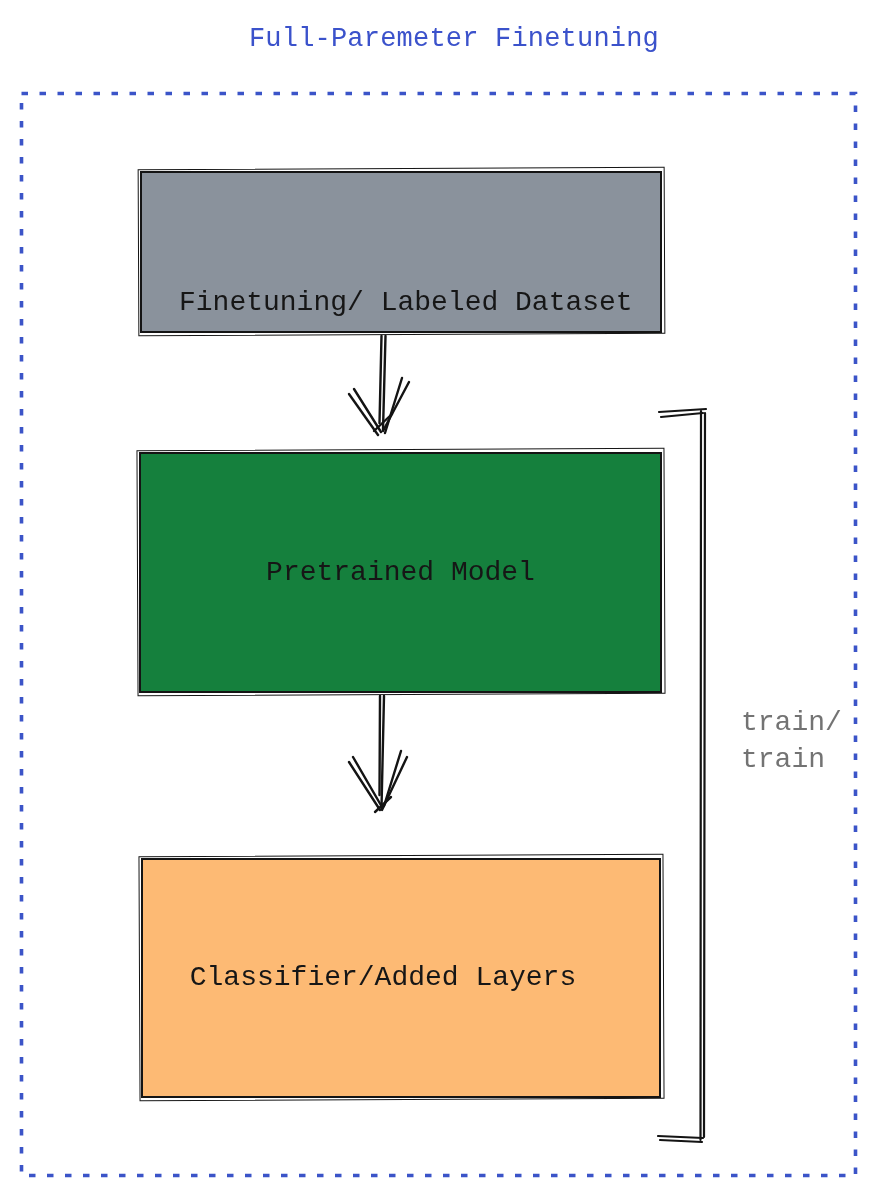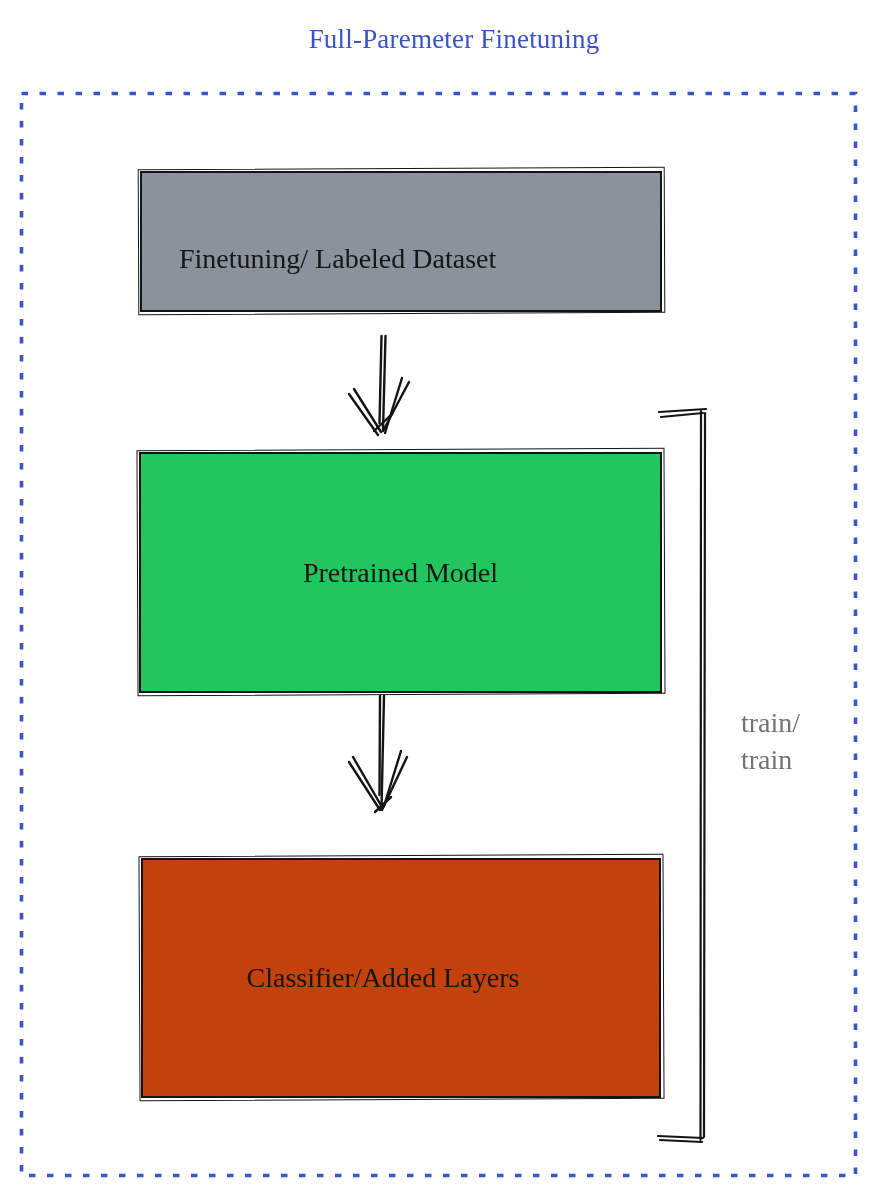--- a/index.html
+++ b/index.html
@@ -1,21 +1,21 @@
 <!DOCTYPE html>
 <html><head>
 <meta charset="utf-8">
 <style>
   html, body { margin: 0; padding: 0; background: #ffffff; }
   .stage {
     position: relative;
     width: 880px;
     height: 1200px;
     background: #ffffff;
-    font-family: Liberation Serif, serif;
+    font-family: Liberation Mono, monospace;
     overflow: hidden;
   }
   .title {
     position: absolute;
     top: 24px;
     left: 0;
     width: 880px;
     text-align: center;
     transform: translateX(14px);
     font-size: 27px;
@@ -39,23 +39,23 @@
   .node::before {
     content: "";
     position: absolute;
     top: -5px; left: -4px; right: -5px; bottom: -4px;
     border: 1.6px solid #161616;
     transform: rotate(-0.25deg);
     pointer-events: none;
   }
   .node-dataset {
     left: 140px; top: 171px;
-    width: 522px; height: 141px;
+    width: 522px; height: 162px;
     padding: 46px 0 12px 37px;
-    align-items: center;
+    align-items: flex-end;
     justify-content: flex-start;
   }
   .node-pretrained {
     left: 139px; top: 452px;
     width: 523px; height: 241px;
     align-items: center;
     justify-content: center;
   }
   .node-classifier {
     left: 141px; top: 858px;
@@ -110,25 +110,25 @@
       <path d="M705 413 L704 1137"></path>
       <path d="M703 1138 L658 1136"></path>
       <path d="M702 1142 L660 1140"></path>
     </g>
   </svg>
 
   <div class="node node-dataset" style="background: rgb(138, 146, 156);">
     <span>Finetuning/ Labeled Dataset</span>
   </div>
 
-  <div class="node node-pretrained" style="background: #22c55e;">
+  <div class="node node-pretrained" style="background: #15803d;">
     <span>Pretrained Model</span>
   </div>
 
-  <div class="node node-classifier" style="background: #c2410c;">
+  <div class="node node-classifier" style="background: #fdba74;">
     <span>Classifier/Added Layers</span>
   </div>
 
   <div class="side-label">
     <div>train/</div>
     <div>train</div>
   </div>
 
 </div>
 

